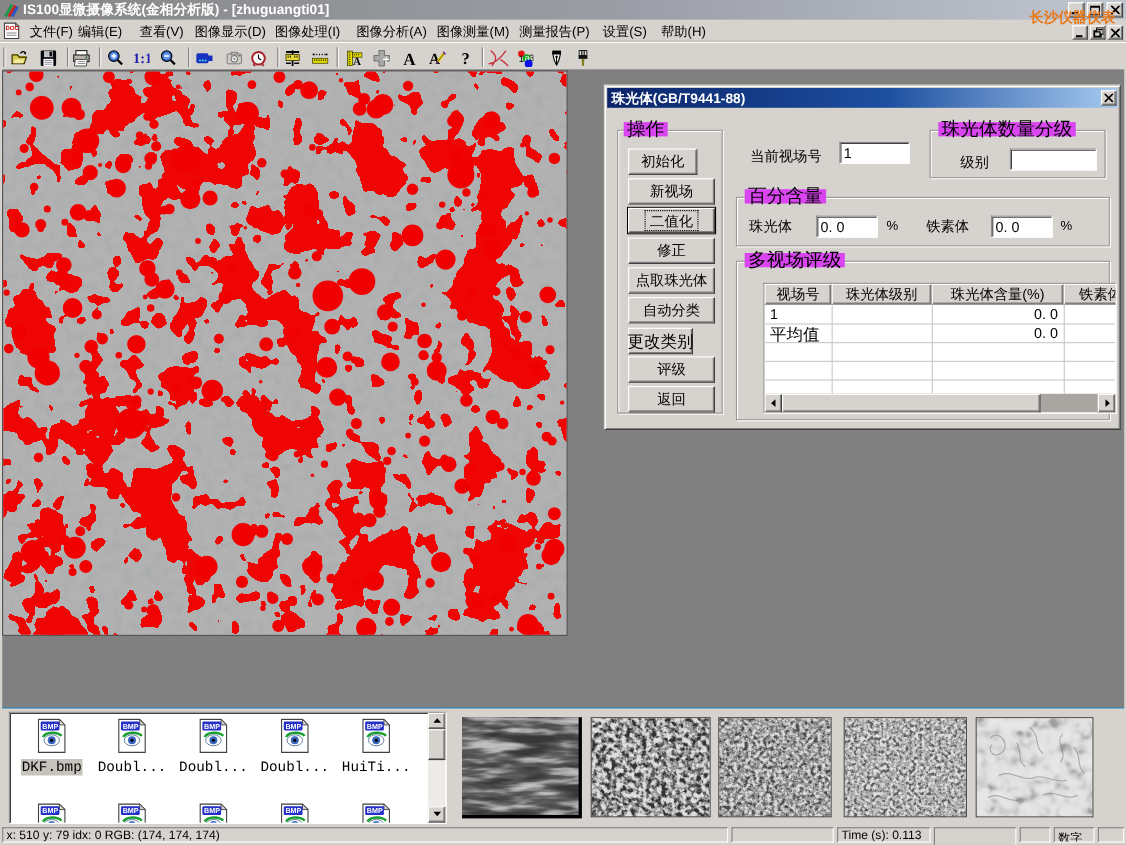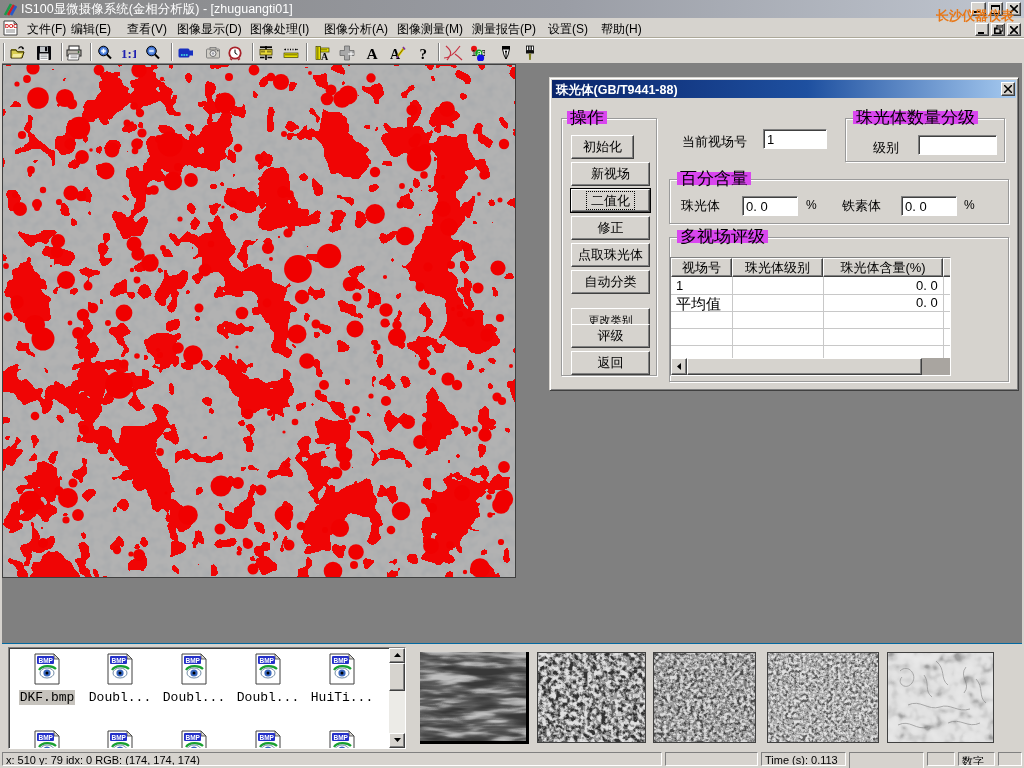--- a/index.html
+++ b/index.html
@@ -13,21 +13,21 @@
 </style></head><body>
 
 <div class="abs" style="left:0;top:0;width:1024px;height:18px;background:linear-gradient(90deg,#868686,#9a9da5 55%,#c0c6d0)">
  <svg class="abs" style="left:3px;top:2px" width="14" height="14" viewBox="0 0 14 14">
   <g stroke-width="2.6" fill="none">
         <path d="M2 13 L8 2" stroke="#1a9a4a"></path>
         <path d="M5 13 L11 3" stroke="#cc2222"></path>
         <path d="M8 13 L13 4" stroke="#2858c8"></path>
       </g>
  </svg>
- <div class="abs" style="left:21px;top:2px;font-weight:normal;color:#fff;font-size:12.5px;line-height:15px">IS100显微摄像系统(金相分析版) - [zhuguangti01]</div>
+ <div class="abs" style="left:21px;top:2px;font-weight:bold;color:#fff;font-size:12.5px;line-height:15px">IS100显微摄像系统(金相分析版) - [zhuguangti01]</div>
 </div>
 
 <div class="abs btn c" style="left:971px;top:2px;width:15px;height:14px">
     <svg width="9" height="9" viewBox="0 0 9 9">
       <rect x="0" y="6" width="6" height="2" fill="#000"></rect>
     </svg>
   </div>
 <div class="abs btn c" style="left:988px;top:2px;width:15px;height:14px">
     <svg width="9" height="9" viewBox="0 0 9 9">
       <path d="M0 0 H9 V9 H0 Z M1 2 H8 V8 H1 Z" fill="#000" fill-rule="evenodd"></path>
@@ -483,40 +483,40 @@
     <div class="abs btn c" style="left:21px;top:57px;width:63px;height:24px;font-size:13px;white-space:nowrap">初始化</div>
     <div class="abs btn c" style="left:21px;top:84px;width:79px;height:24px;font-size:13px;white-space:nowrap">新视场</div>
     <div class="abs" style="left:20px;top:110px;width:81px;height:25px;border:1px solid #000">
       <div class="abs btn c" style="left:0;top:0;width:79px;height:23px">
         <div style="border:1px dotted #000;padding:0px 4px;font-size:13px;line-height:17px;white-space:nowrap">二值化</div>
       </div>
     </div>
     <div class="abs btn c" style="left:21px;top:138px;width:79px;height:24px;font-size:13px;white-space:nowrap">修正</div>
     <div class="abs btn c" style="left:21px;top:165px;width:79px;height:24px;font-size:13px;white-space:nowrap">点取珠光体</div>
     <div class="abs btn c" style="left:21px;top:192px;width:79px;height:24px;font-size:13px;white-space:nowrap">自动分类</div>
-    <div class="abs btn c" style="left:21px;top:230px;width:79px;height:24px;font-size:11px;white-space:nowrap">更改类别</div>
+    <div class="abs btn c" style="left:21px;top:220px;width:59px;height:24px;font-size:15px;white-space:nowrap">更改类别</div>
     <div class="abs btn c" style="left:21px;top:246px;width:79px;height:24px;font-size:13px;white-space:nowrap">评级</div>
     <div class="abs btn c" style="left:21px;top:273px;width:79px;height:24px;font-size:13px;white-space:nowrap">返回</div>
     <div class="abs" style="left:132px;top:55px;font-size:13px">当前视场号</div>
     <div class="abs sunk" style="left:213px;top:51px;width:64px;height:20px;font-size:13px;padding:2px 0 0 3px">1</div>
     <div class="abs grp" style="left:295px;top:40px;width:160px;height:44px"></div>
     <div class="glabel" style="left:303px;top:33px">珠光体数量分级</div>
     <div class="abs" style="left:323px;top:61px;font-size:13px">级别</div>
     <div class="abs sunk" style="left:368px;top:57px;width:79px;height:20px"></div>
     <div class="abs grp" style="left:119px;top:101px;width:340px;height:45px"></div>
     <div class="glabel" style="left:127px;top:94px">百分含量</div>
     <div class="abs" style="left:131px;top:119px;font-size:13px">珠光体</div>
     <div class="abs sunk" style="left:192px;top:118px;width:56px;height:20px;font-size:13px;padding:2px 0 0 3px">0. 0</div>
     <div class="abs" style="left:256px;top:120px;font-size:12px">%</div>
     <div class="abs" style="left:292px;top:119px;font-size:13px">铁素体</div>
     <div class="abs sunk" style="left:351px;top:118px;width:56px;height:20px;font-size:13px;padding:2px 0 0 3px">0. 0</div>
     <div class="abs" style="left:414px;top:120px;font-size:12px">%</div>
     <div class="abs grp" style="left:119px;top:159px;width:340px;height:145px"></div>
     <div class="glabel" style="left:127px;top:152px">多视场评级</div>
-    <div class="abs sunk" style="left:120px;top:179px;width:281px;height:119px;overflow:hidden;box-shadow:none">
+    <div class="abs sunk" style="left:144px;top:179px;width:321px;height:119px;overflow:hidden;box-shadow:none">
       <div class="abs btn c" style="left:0px;top:0;width:61px;height:19px;font-size:13px;overflow:hidden;white-space:nowrap">视场号</div>
       <div class="abs btn c" style="left:61px;top:0;width:91px;height:19px;font-size:13px;overflow:hidden;white-space:nowrap">珠光体级别</div>
       <div class="abs btn c" style="left:152px;top:0;width:120px;height:19px;font-size:13px;overflow:hidden;white-space:nowrap">珠光体含量(%)</div>
       <div class="abs btn c" style="left:272px;top:0;width:80px;height:19px;font-size:13px;overflow:hidden;white-space:nowrap">铁素体（</div>
       <div class="abs" style="left:0;top:19px;width:319px;height:81px;background:#fff">
         <div class="abs" style="left:0;top:17px;width:319px;height:1px;background:#c8c8c8"></div>
         <div class="abs" style="left:0;top:34px;width:319px;height:1px;background:#c8c8c8"></div>
         <div class="abs" style="left:0;top:51px;width:319px;height:1px;background:#c8c8c8"></div>
         <div class="abs" style="left:0;top:68px;width:319px;height:1px;background:#c8c8c8"></div>
         <div class="abs" style="left:61px;top:0;width:1px;height:81px;background:#c8c8c8"></div>

